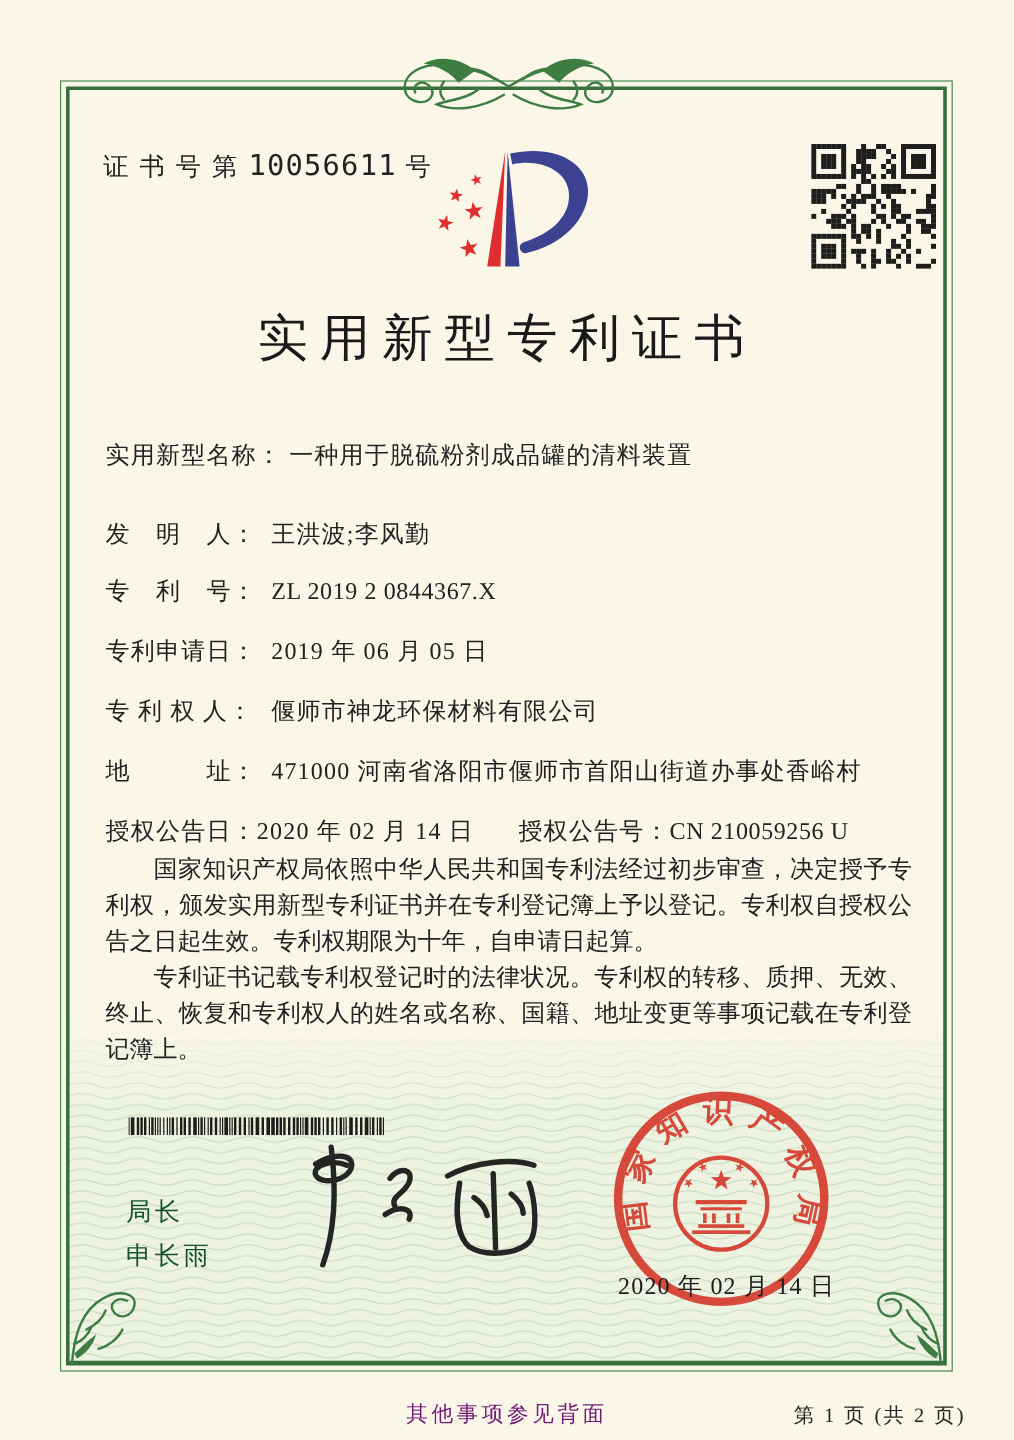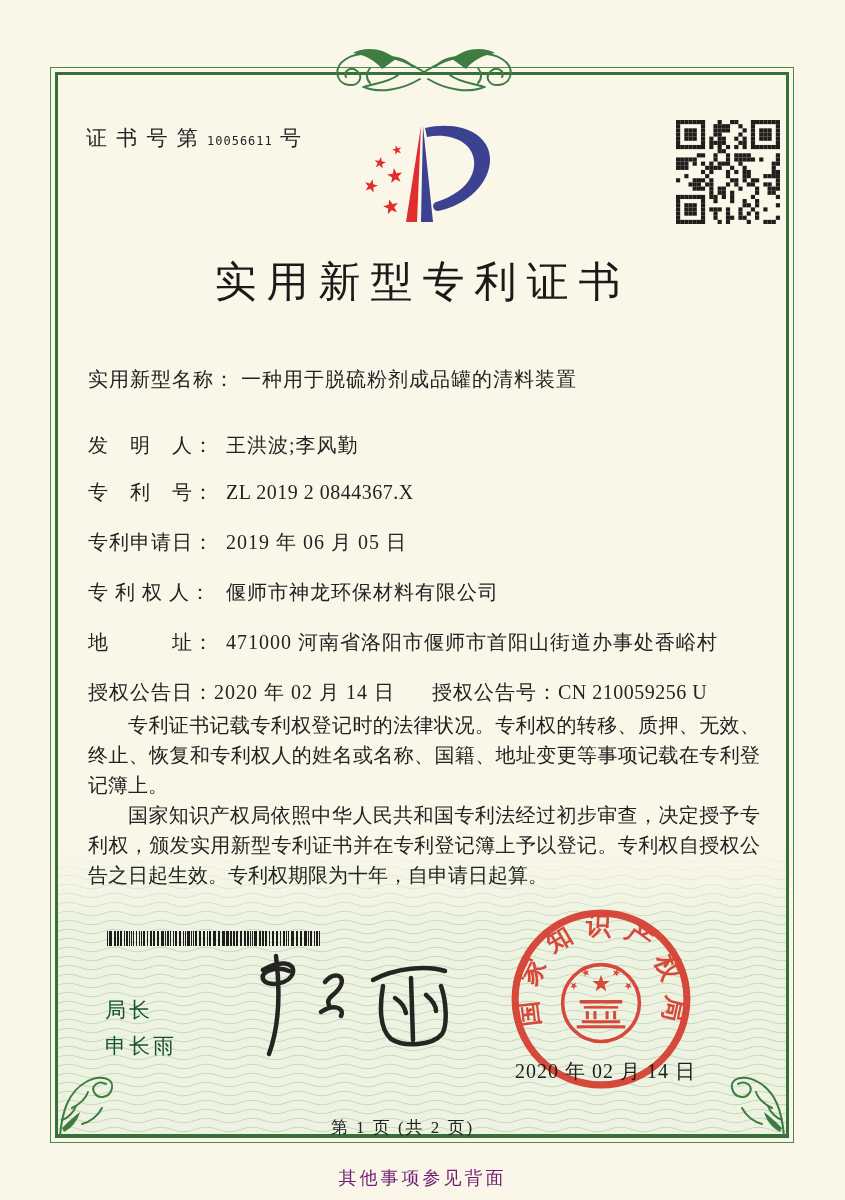--- a/index.html
+++ b/index.html
@@ -12,41 +12,41 @@
   .band-fade{left:57px;top:846px;width:730px;height:80px;z-index:2;
              background:linear-gradient(#faf7e9,rgba(250,247,233,0));}
   .frame-outer{left:50px;top:67px;width:742px;height:1074px;border:1.5px solid #4a8a4e;z-index:3;pointer-events:none;}
   .frame-inner{position:absolute;inset:4px;border:3px solid #37703b;border-bottom-width:4px;}
   .orn-top{left:300px;top:44px;width:248px;height:56px;z-index:4;}
   .orn-bl{left:52px;top:1062px;width:84px;height:80px;z-index:4;}
   .orn-br{left:708px;top:1062px;width:84px;height:80px;z-index:4;transform:scaleX(-1);}
   
   .content{z-index:5;}
   .cert-no{left:86px;top:124px;font-size:21px;letter-spacing:2px;}
-  .cert-no .num{font-family:"DejaVu Sans Mono","Liberation Mono",monospace;font-size:12px;letter-spacing:1px;}
+  .cert-no .num{font-family:"DejaVu Sans Mono","Liberation Mono",monospace;font-size:24px;letter-spacing:1px;}
   .logo{left:338px;top:120px;width:160px;height:114px;}
   .qr{left:676px;top:120px;width:104px;height:104px;}
   .title{left:0;top:254px;width:845px;text-align:center;font-size:42px;font-weight:normal;
          letter-spacing:10px;margin-right:-10px;color:#1a1a1a;}
   .row{left:88px;width:680px;font-size:20px;letter-spacing:1px;white-space:nowrap;}
   .row .lbl{display:inline-block;min-width:132px;}
   .mono{font-family:Liberation Serif, serif;font-size:20px;letter-spacing:0.5px;}
   .r0{top:366px;} .r1{top:432px;} .r2{top:479px;} .r3{top:529px;} .r4{top:579px;} .r5{top:629px;}
   .grant{top:679px;left:88px;width:700px;font-size:20px;letter-spacing:1px;white-space:nowrap;}
   .grant .gno{position:absolute;left:344px;top:0;}
   .paras{left:88px;top:710px;width:672px;font-size:20px;line-height:30px;text-align:justify;}
   .paras p{margin:0;text-indent:2em;}
   .barcode{left:107px;top:931px;width:213px;height:15px;}
   .director{left:105px;font-family:"Liberation Sans","DejaVu Sans",sans-serif;
             font-size:21px;letter-spacing:3px;color:#14532d;}
   .d1{top:996px;} .d2{top:1032px;}
   .signature{left:205px;top:950px;width:260px;height:112px;}
   .seal{left:505px;top:903px;width:192px;height:192px;z-index:6;}
   .seal-date{left:515px;top:1058px;font-size:20px;letter-spacing:1px;z-index:7;color:#1c1c1c;}
-  .page-num{left:0;top:1116px;width:805px;text-align:center;font-size:17px;letter-spacing:2px;}
+  .page-num{left:0;top:1168px;width:805px;text-align:right;font-size:17px;letter-spacing:2px;}
   .back-note{left:0;top:1166px;width:845px;text-align:center;font-size:18px;letter-spacing:3px;color:#701a75;}
 </style>
 </head>
 <body>
 
 <div class="abs waves-band">
   <svg xmlns="http://www.w3.org/2000/svg">
     <defs>
       <pattern id="wv" width="46" height="9" patternUnits="userSpaceOnUse">
         <path d="M0 4.5 Q 11.5 0 23 4.5 T 46 4.5" fill="none" stroke="#c3d9bd" stroke-width="1"></path>
@@ -422,22 +422,22 @@
 </div>
 
 <div class="abs content grant">
   <span>授权公告日：</span><span>2020 年 02 月 14 日</span>
   <span class="gno">
     <span>授权公告号：</span><span class="mono">CN 210059256 U</span>
   </span>
 </div>
 
 <div class="abs content paras">
+  <p>国家知识产权局依照中华人民共和国专利法经过初步审查，决定授予专利权，颁发实用新型专利证书并在专利登记簿上予以登记。专利权自授权公告之日起生效。专利权期限为十年，自申请日起算。</p>
   <p>专利证书记载专利权登记时的法律状况。专利权的转移、质押、无效、终止、恢复和专利权人的姓名或名称、国籍、地址变更等事项记载在专利登记簿上。</p>
-  <p>国家知识产权局依照中华人民共和国专利法经过初步审查，决定授予专利权，颁发实用新型专利证书并在专利登记簿上予以登记。专利权自授权公告之日起生效。专利权期限为十年，自申请日起算。</p>
 </div>
 
 <svg class="abs content barcode" viewBox="0 0 213 15" preserveAspectRatio="none" id="bcSvg">
     <rect x="0" y="0" width="1" height="15" fill="#1d1d1b"></rect>
     <rect x="2" y="0" width="3" height="15" fill="#1d1d1b"></rect>
     <rect x="7" y="0" width="2" height="15" fill="#1d1d1b"></rect>
     <rect x="10" y="0" width="2" height="15" fill="#1d1d1b"></rect>
     <rect x="13" y="0" width="2" height="15" fill="#1d1d1b"></rect>
     <rect x="17" y="0" width="1" height="15" fill="#1d1d1b"></rect>
     <rect x="19" y="0" width="2" height="15" fill="#1d1d1b"></rect>

